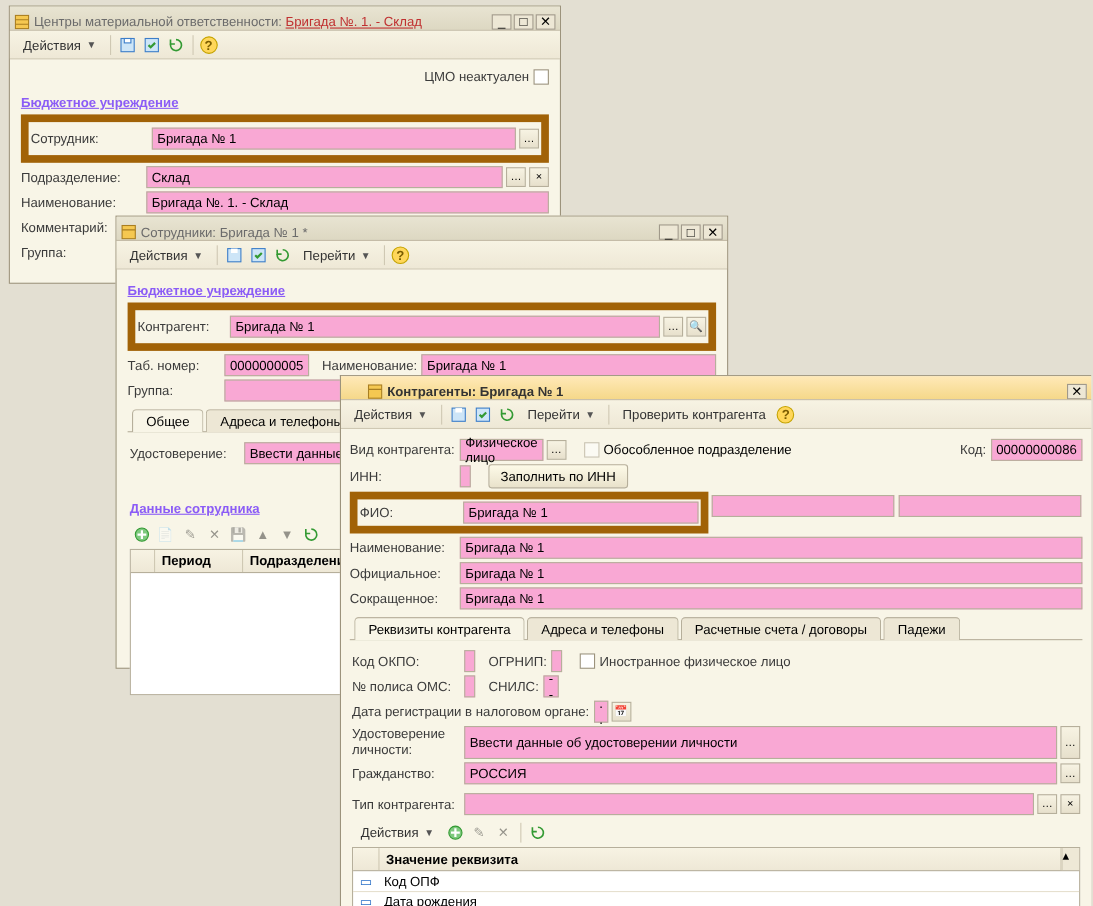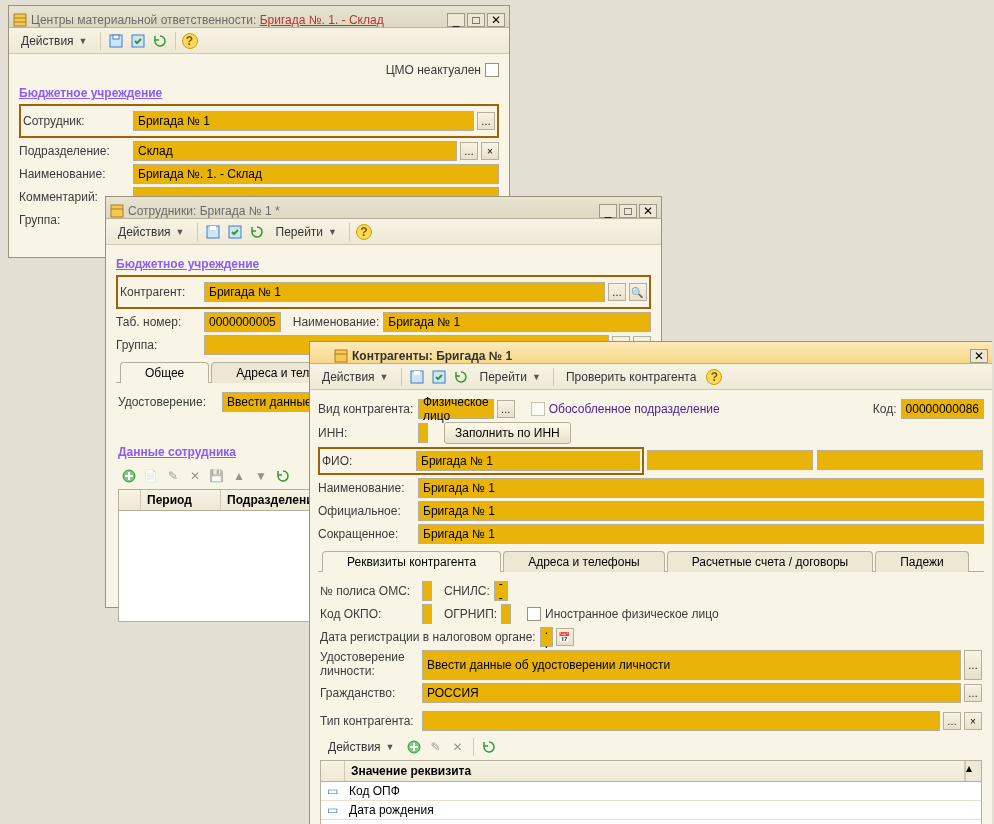--- a/index.html
+++ b/index.html
@@ -16,26 +16,26 @@
   .toolbar { height: 26px; background: linear-gradient(#f7f3e3,#eee8d6); border-bottom: 1px solid #cfc8b3; display: flex; align-items: center; padding: 0 6px; gap: 4px; }
   .tbtn { padding: 2px 6px; color: #333; display: inline-flex; align-items: center; gap: 5px; }
   .tbtn .caret { font-size: 9px; color: #555; }
   .tsep { width: 1px; height: 18px; background: #cfc8b3; margin: 0 2px; }
   .ticon { width: 18px; height: 18px; display: inline-flex; align-items: center; justify-content: center; border-radius: 2px; }
   .help-icon { width: 16px; height: 16px; border-radius: 50%; background: #ffd75a; border: 1px solid #c4a300; display: inline-flex; align-items: center; justify-content: center; color: #7a5c00; font-weight: bold; }
   .body { padding: 6px 10px 10px; }
   .section-title { color: #8b5cf6; font-weight: bold; text-decoration: underline; margin: 6px 0 4px; display: inline-block; }
   .row { display: flex; align-items: center; margin: 3px 0; gap: 4px; }
   .label { color: #3b3b3b; }
-  .field { flex: 1; height: 20px; background: #eab308; border: 1px solid #b6af9b; display: flex; align-items: center; padding: 0 4px; }
+  .field { flex: 1; height: 20px; background: #f9a8d4; border: 1px solid #b6af9b; display: flex; align-items: center; padding: 0 4px; }
   .field-btn { width: 18px; height: 18px; background: linear-gradient(#f7f3e3,#e7e0cc); border: 1px solid #b6af9b; display: inline-flex; align-items: center; justify-content: center; font-size: 10px; margin-left: -1px; }
-  .highlight-red { border: 2px solid #a16207; }
+  .highlight-red { border: 7px solid #a16207; }
   .checkbox { width: 14px; height: 14px; border: 1px solid #9c937c; background: #fff; display: inline-block; }
   .tabbar { display: flex; gap: 0; border-bottom: 1px solid #b6af9b; margin-top: 6px; padding-left: 4px; }
-  .tab { padding: 3px 24px; border: 1px solid #b6af9b; border-bottom: none; background: #ede7d5; margin-right: 2px; border-radius: 4px 4px 0 0; position: relative; top: 1px; }
+  .tab { padding: 3px 12px; border: 1px solid #b6af9b; border-bottom: none; background: #ede7d5; margin-right: 2px; border-radius: 4px 4px 0 0; position: relative; top: 1px; }
   .tab.active { background: #f8f5e7; }
   .minitool { display: flex; align-items: center; gap: 4px; padding: 4px 2px; }
   .table { border: 1px solid #b6af9b; background: #fff; }
   .thead { display: flex; background: linear-gradient(#f7f3e3,#eee8d6); border-bottom: 1px solid #b6af9b; }
   .th { padding: 3px 6px; border-right: 1px solid #cfc8b3; font-weight: bold; }
   .trow { display: flex; border-bottom: 1px solid #e6e0cf; align-items: center; }
   .td { padding: 2px 6px; }
   .rowicon { width: 22px; text-align: center; color: #2a6fc7; }
   .scroll { width: 16px; background: #eee8d6; border-left: 1px solid #cfc8b3; }
   .btn { height: 22px; padding: 0 10px; background: linear-gradient(#fdfae8,#e9e2cb); border: 1px solid #b6af9b; border-radius: 3px; display: inline-flex; align-items: center; }
@@ -301,21 +301,21 @@
   </div>
   <div class="body" style="padding:6px 8px 0">
     <div class="row">
       <span class="label" style="width:96px">Вид контрагента:</span>
       <span class="field" style="flex:0;width:106px">
           <span>Физическое лицо</span>
         </span>
       <span class="field-btn">…</span>
       <span style="width:8px"></span>
       <span class="checkbox" style="opacity:.5"></span>
-      <span class="label" style="color:#4c1d95">Обособленное подразделение</span>
+      <span class="label" style="color:#000000">Обособленное подразделение</span>
       <span style="flex:1"></span>
       <span class="label">Код:</span>
       <span class="field" style="flex:0;width:100px">
           <span>00000000086</span>
         </span>
     </div>
     <div class="row">
       <span class="label" style="width:96px">ИНН:</span>
       <span class="field" style="flex:0;width:120px">
           <span></span>
@@ -353,36 +353,36 @@
           <span>Бригада № 1</span>
         </span>
     </div>
     <div class="tabbar">
       <span class="tab active">Реквизиты контрагента</span>
       <span class="tab">Адреса и телефоны</span>
       <span class="tab">Расчетные счета / договоры</span>
       <span class="tab">Падежи</span>
     </div>
     <div style="padding:6px 2px">
-      <div class="row">
-        <span class="label" style="width:98px">№ полиса ОМС:</span>
-        <span class="field" style="flex:0;width:120px"></span>
-        <span class="label" style="margin-left:8px">СНИЛС:</span>
-        <span class="field" style="flex:0;width:120px">
-            <span>  -   -</span>
-          </span>
-      </div>
       <div class="row">
         <span class="label" style="width:98px">Код ОКПО:</span>
         <span class="field" style="flex:0;width:120px"></span>
         <span class="label" style="margin-left:8px">ОГРНИП:</span>
         <span class="field" style="flex:0;width:120px"></span>
         <span style="width:8px"></span>
         <span class="checkbox"></span>
         <span class="label">Иностранное физическое лицо</span>
+      </div>
+      <div class="row">
+        <span class="label" style="width:98px">№ полиса ОМС:</span>
+        <span class="field" style="flex:0;width:120px"></span>
+        <span class="label" style="margin-left:8px">СНИЛС:</span>
+        <span class="field" style="flex:0;width:120px">
+            <span>  -   -</span>
+          </span>
       </div>
       <div class="row">
         <span class="label">Дата регистрации в налоговом органе:</span>
         <span class="field" style="flex:0;width:84px">
             <span>  .  .    </span>
           </span>
         <span class="field-btn">📅</span>
       </div>
       <div class="row" style="align-items:flex-start">
         <span class="label" style="width:98px">Удостоверение личности:</span>

